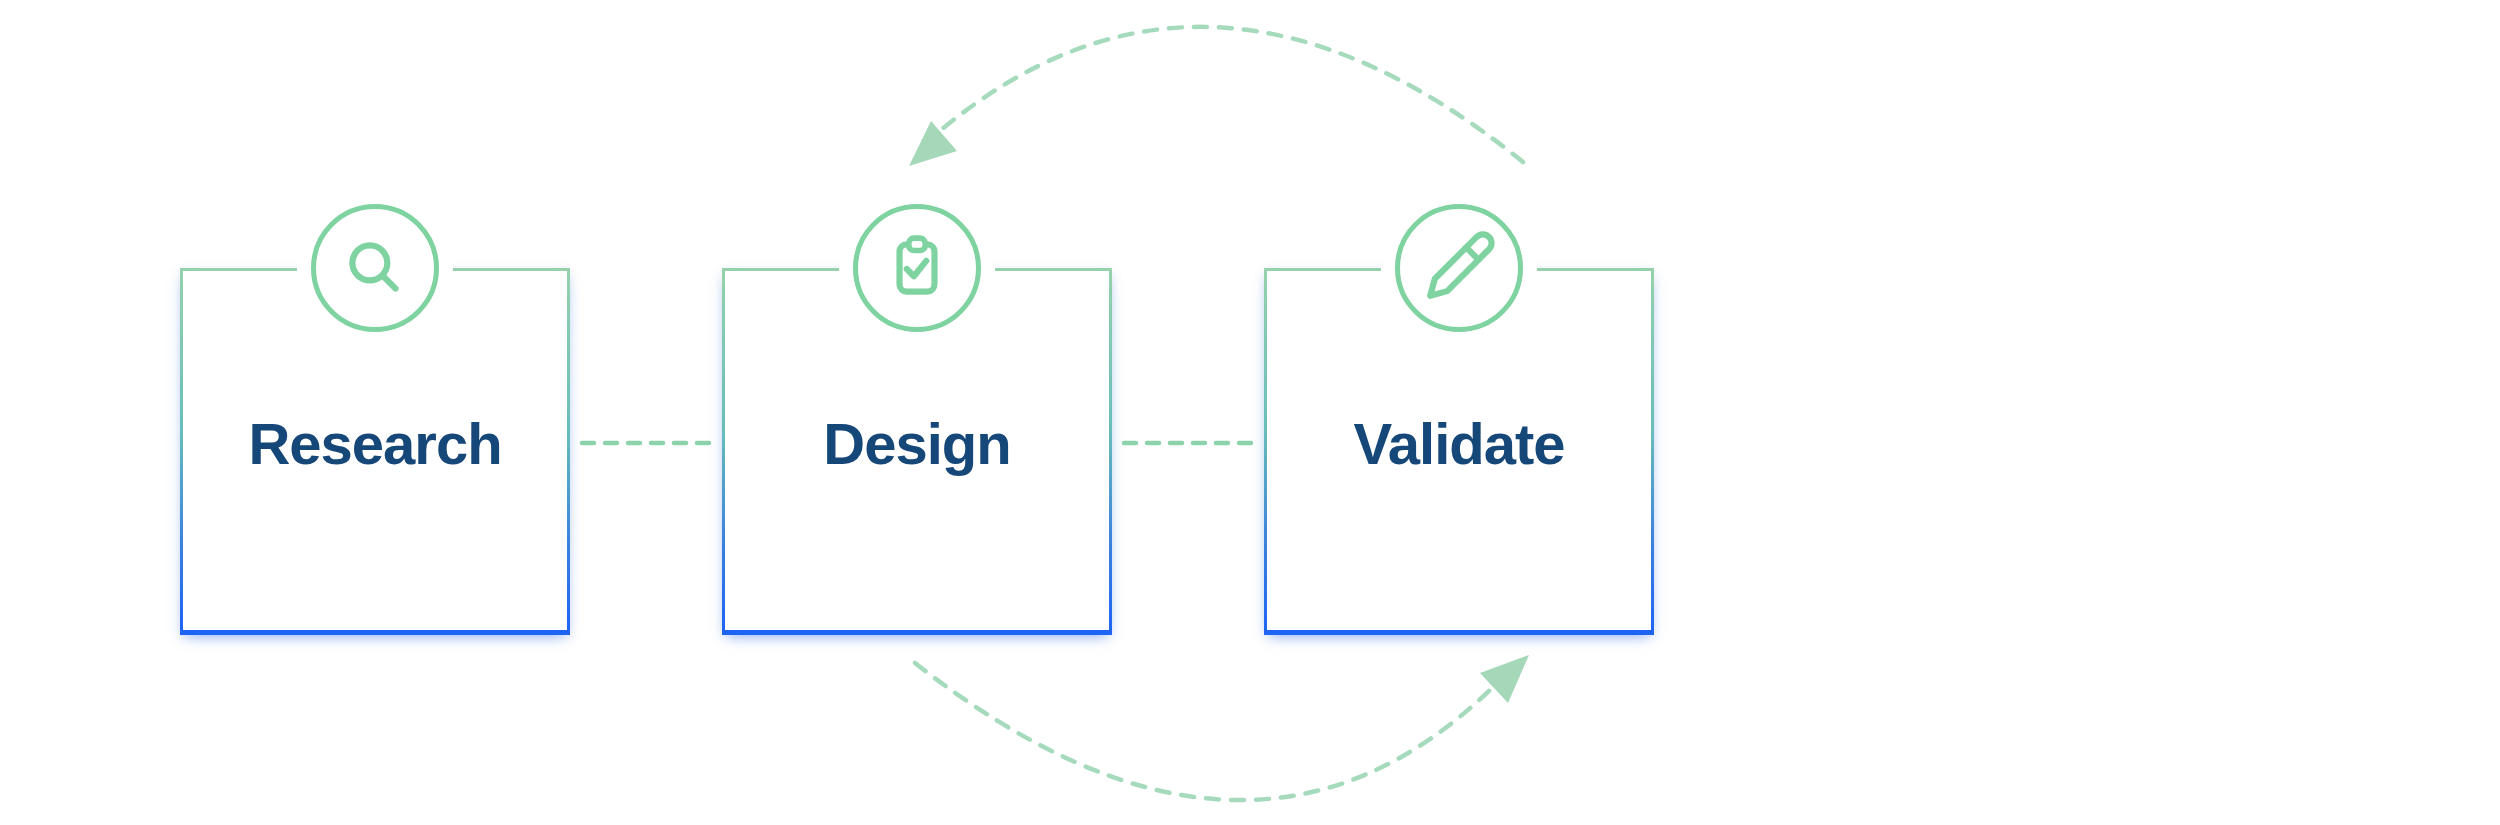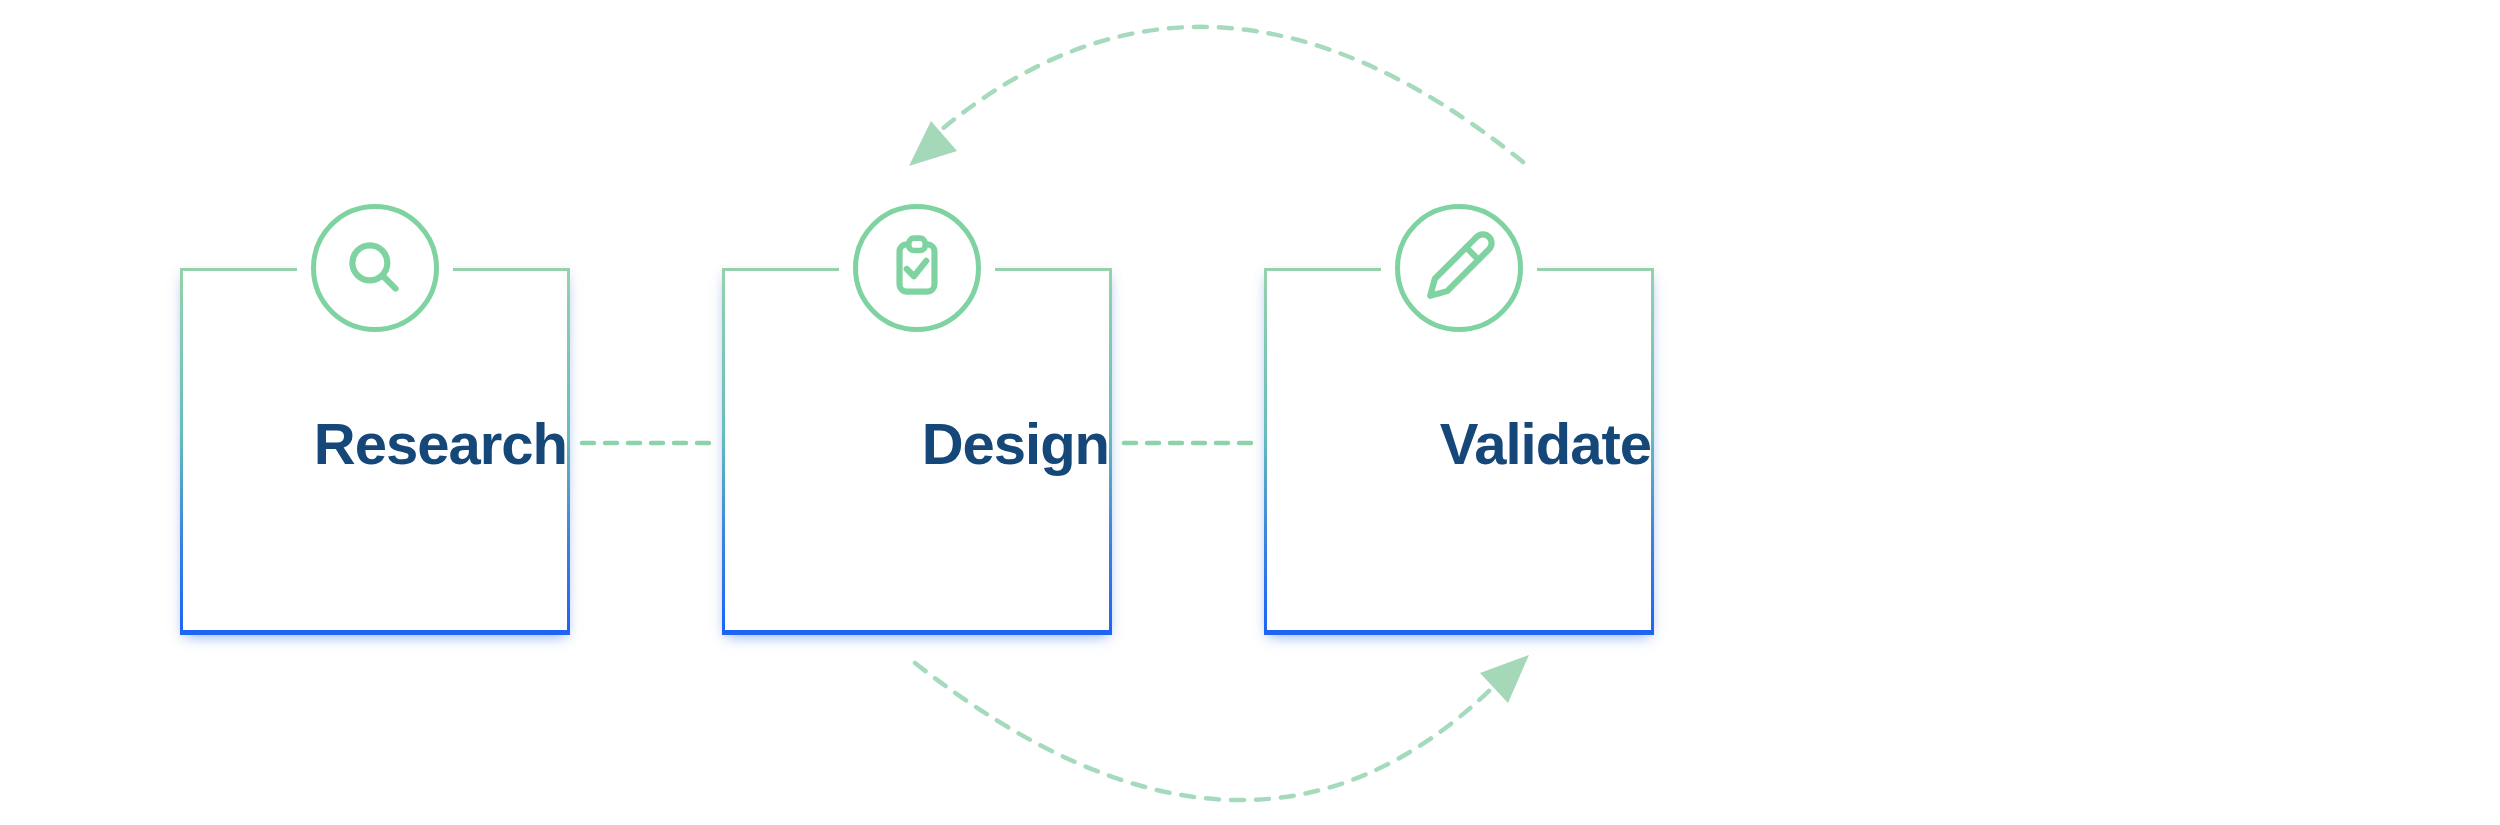--- a/index.html
+++ b/index.html
@@ -99,21 +99,21 @@
     fill: #ffffff;
     stroke: var(--icon-green, #7ed3a0);
     stroke-width: 5.5;
     stroke-linejoin: round;
   }
   .step-label {
     position: absolute;
     left: 0;
     right: 0;
     top: 142px;
-    text-align: right;
+    text-align: center;
     font-size: 58px;
     font-weight: bold;
     letter-spacing: -1px;
     line-height: 62px;
     color: var(--label-navy, #164779);
     white-space: nowrap;
   }
 </style>
 </head>
 <body>

